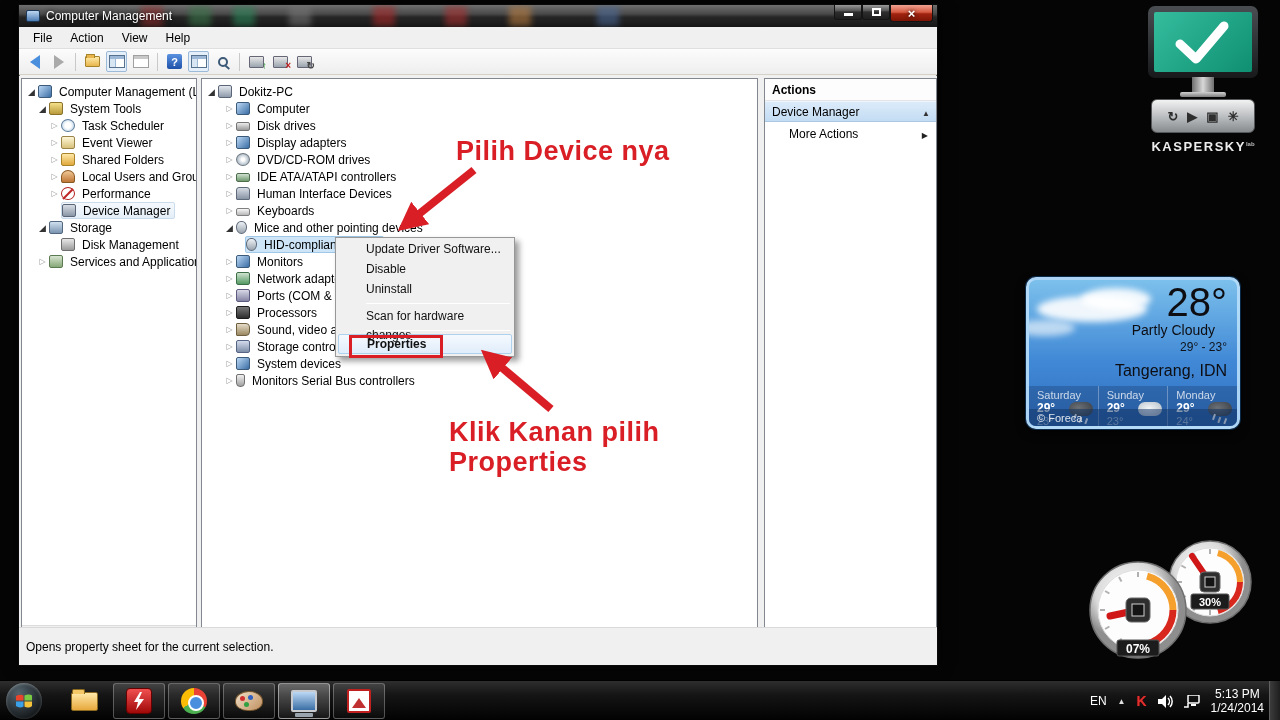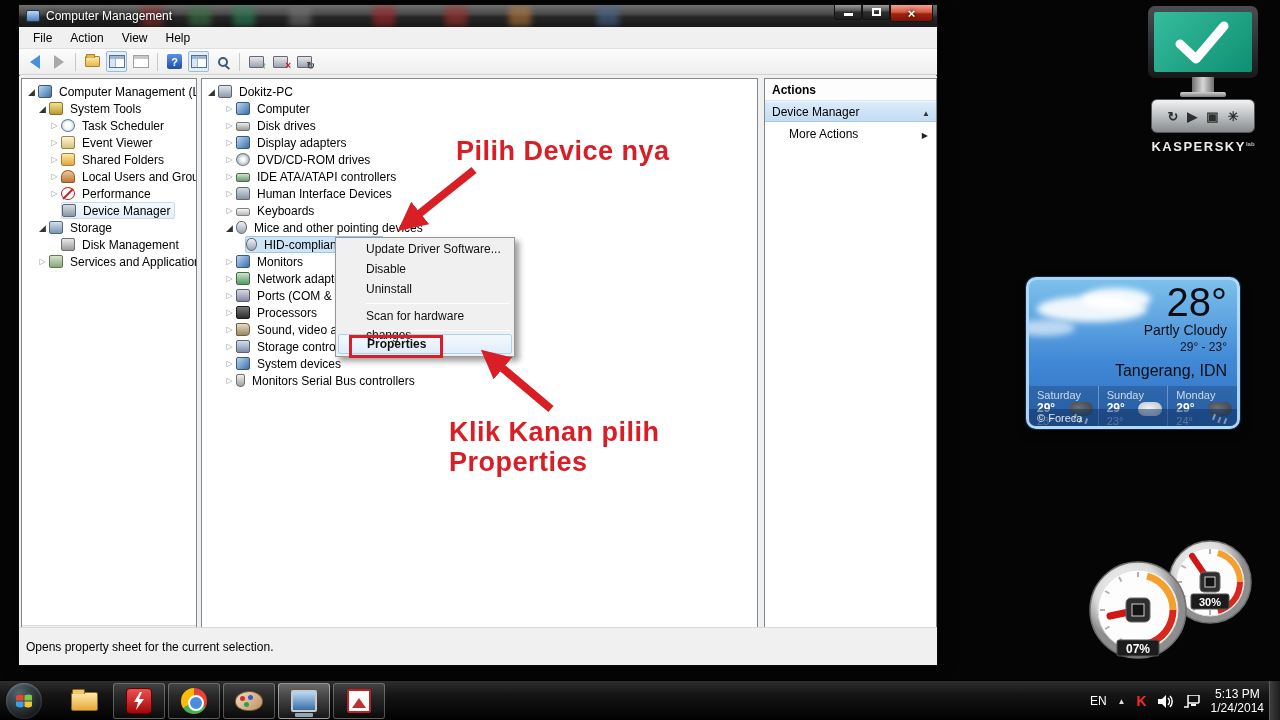--- a/index.html
+++ b/index.html
@@ -130,21 +130,21 @@
   .kbicon { color:#2e2e2e; font-size:13px; font-weight:bold; line-height:1; }
   .klabel { margin-top:6px; text-align:center; color:#ececec; font-size:13px; font-weight:bold; letter-spacing:1.5px; }
   .klab-suffix { font-size:6px; letter-spacing:0; vertical-align:super; color:#bbb; }
 
   
   .weather { position:absolute; left:1026px; top:277px; width:214px; height:152px; border-radius:10px;
              background:linear-gradient(#7cc0ec,#4189d6 55%,#2f6fc2); border:3px solid rgba(185,222,250,.9);
              box-shadow:0 0 0 1px #0b2a4a, 0 4px 10px rgba(0,0,0,.7); overflow:hidden; z-index:5; }
   .cloud { position:absolute; background:#fff; border-radius:50%; filter:blur(3px); opacity:.9; }
   .wtemp { position:absolute; right:10px; top:0px; font-size:40px; color:#0d0d12;margin-left:8px; }
-  .wcond { position:absolute; right:10px; top:42px; font-size:14px; color:#0d0d12; }
+  .wcond { position:absolute; right:22px; top:42px; font-size:14px; color:#0d0d12; }
   .wrange { position:absolute; right:10px; top:60px; font-size:12px; color:#10131a; }
   .wloc { position:absolute; right:10px; top:82px; font-size:16px; color:#0d0d12; }
   .wdays { position:absolute; left:0; right:0; top:106px; height:44px; background:rgba(25,60,110,.35); display:flex; }
   .wday { flex:1; padding:3px 0 0 8px; border-left:1px solid rgba(255,255,255,.3); position:relative; }
   .wday:first-child { border-left:none; }
   .wdname { font-size:11px; color:rgba(255,255,255,.75); }
   .wdhigh { font-size:12px; color:#fff; font-weight:bold; }
   .wdlow { font-size:11px; color:rgba(255,255,255,.55); }
   .wicon { position:absolute; right:5px; top:16px; width:24px; height:14px; }
   .wicon.storm { background:radial-gradient(ellipse at 40% 40%, #6a7076, #33383e); border-radius:7px; }

